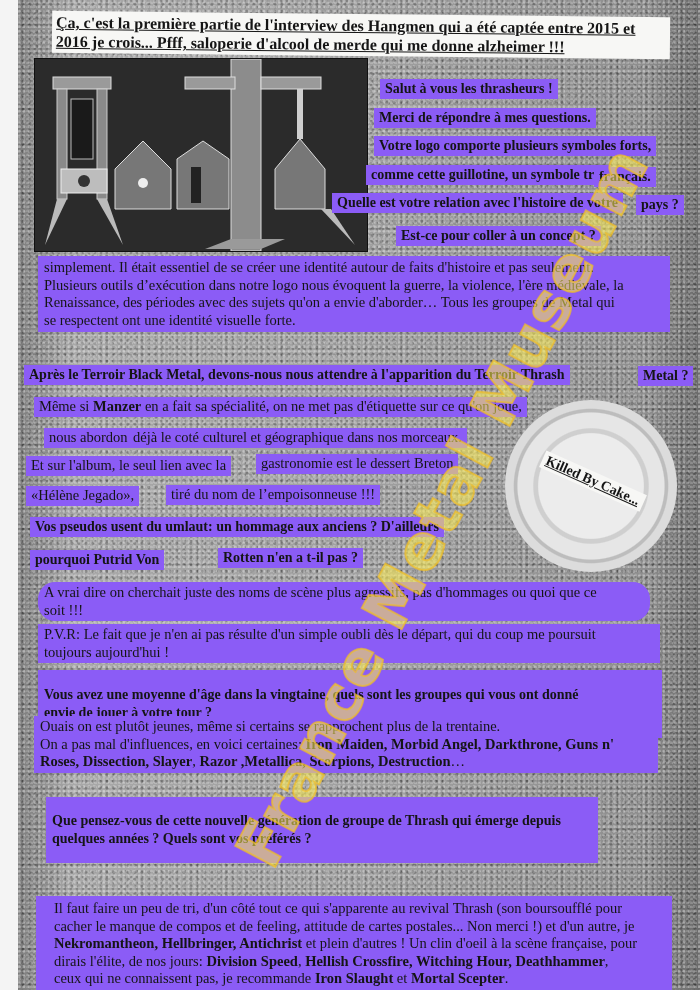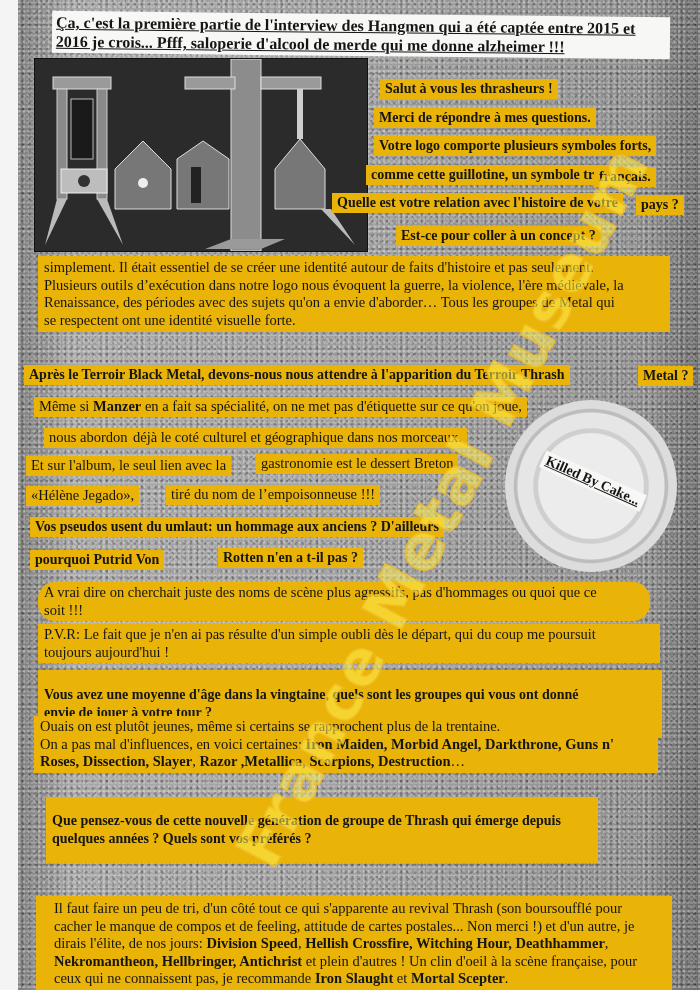--- a/index.html
+++ b/index.html
@@ -14,21 +14,21 @@
     background-color: #9a9a9a;
     background-image:
       radial-gradient(circle at 20% 30%, rgba(255,255,255,0.25) 0 1px, transparent 2px),
       radial-gradient(circle at 70% 60%, rgba(0,0,0,0.25) 0 1px, transparent 2px),
       radial-gradient(circle at 40% 80%, rgba(255,255,255,0.2) 0 1px, transparent 2px),
       radial-gradient(circle at 85% 15%, rgba(0,0,0,0.2) 0 1px, transparent 2px),
       linear-gradient(90deg, #7c7c7c 0, #a8a8a8 8%, #a0a0a0 50%, #8e8e8e 92%, #6a6a6a 100%);
     background-size: 5px 5px, 7px 7px, 4px 4px, 6px 6px, 100% 100%;
   }
   .strip {
-    position: absolute; background: #eab308; padding: 1px 5px;
+    position: absolute; background: #8b5cf6; padding: 1px 5px;
     font-size: 14.5px; line-height: 18px; white-space: nowrap;
   }
   .q { font-weight: bold; font-size: 14px; }
   .multi { white-space: normal; }
   .intro {
     position: absolute; left: 52px; top: 14px; width: 610px;
     background: #f7f7f5; font-weight: bold; text-decoration: underline;
     font-size: 16px; line-height: 19px; padding: 2px 4px; transform: rotate(0.6deg);
   }
   .logo {
@@ -148,18 +148,18 @@
 </div>
 
 <div class="strip q multi" style="left:46px;top:797px;width:540px;padding:15px 6px;">
   <div>Que pensez-vous de cette nouvelle génération de groupe de Thrash qui émerge depuis</div>
   <div>quelques années ? Quels sont vos préférés ?</div>
 </div>
 
 <div class="strip answer multi" style="left:36px;top:896px;width:600px;padding:4px 18px;">
   <div>Il faut faire un peu de tri, d'un côté tout ce qui s'apparente au revival Thrash (son boursoufflé pour</div>
   <div>cacher le manque de compos et de feeling, attitude de cartes postales... Non merci !) et d'un autre, je</div>
+  <div><b class="band">Nekromantheon, Hellbringer, Antichrist</b><span> et plein d'autres ! Un clin d'oeil à la scène française, pour</span></div>
   <div><span>dirais l'élite, de nos jours: </span><b class="band">Division Speed</b><span>, </span><b class="band">Hellish Crossfire, Witching Hour, Deathhammer</b><span>,</span></div>
-  <div><b class="band">Nekromantheon, Hellbringer, Antichrist</b><span> et plein d'autres ! Un clin d'oeil à la scène française, pour</span></div>
   <div><span>ceux qui ne connaissent pas, je recommande </span><b class="band">Iron Slaught</b><span> et </span><b class="band">Mortal Scepter</b><span>.</span></div>
 </div>
 
 <div class="watermark">France Metal Museum</div>
 
 </body></html>

